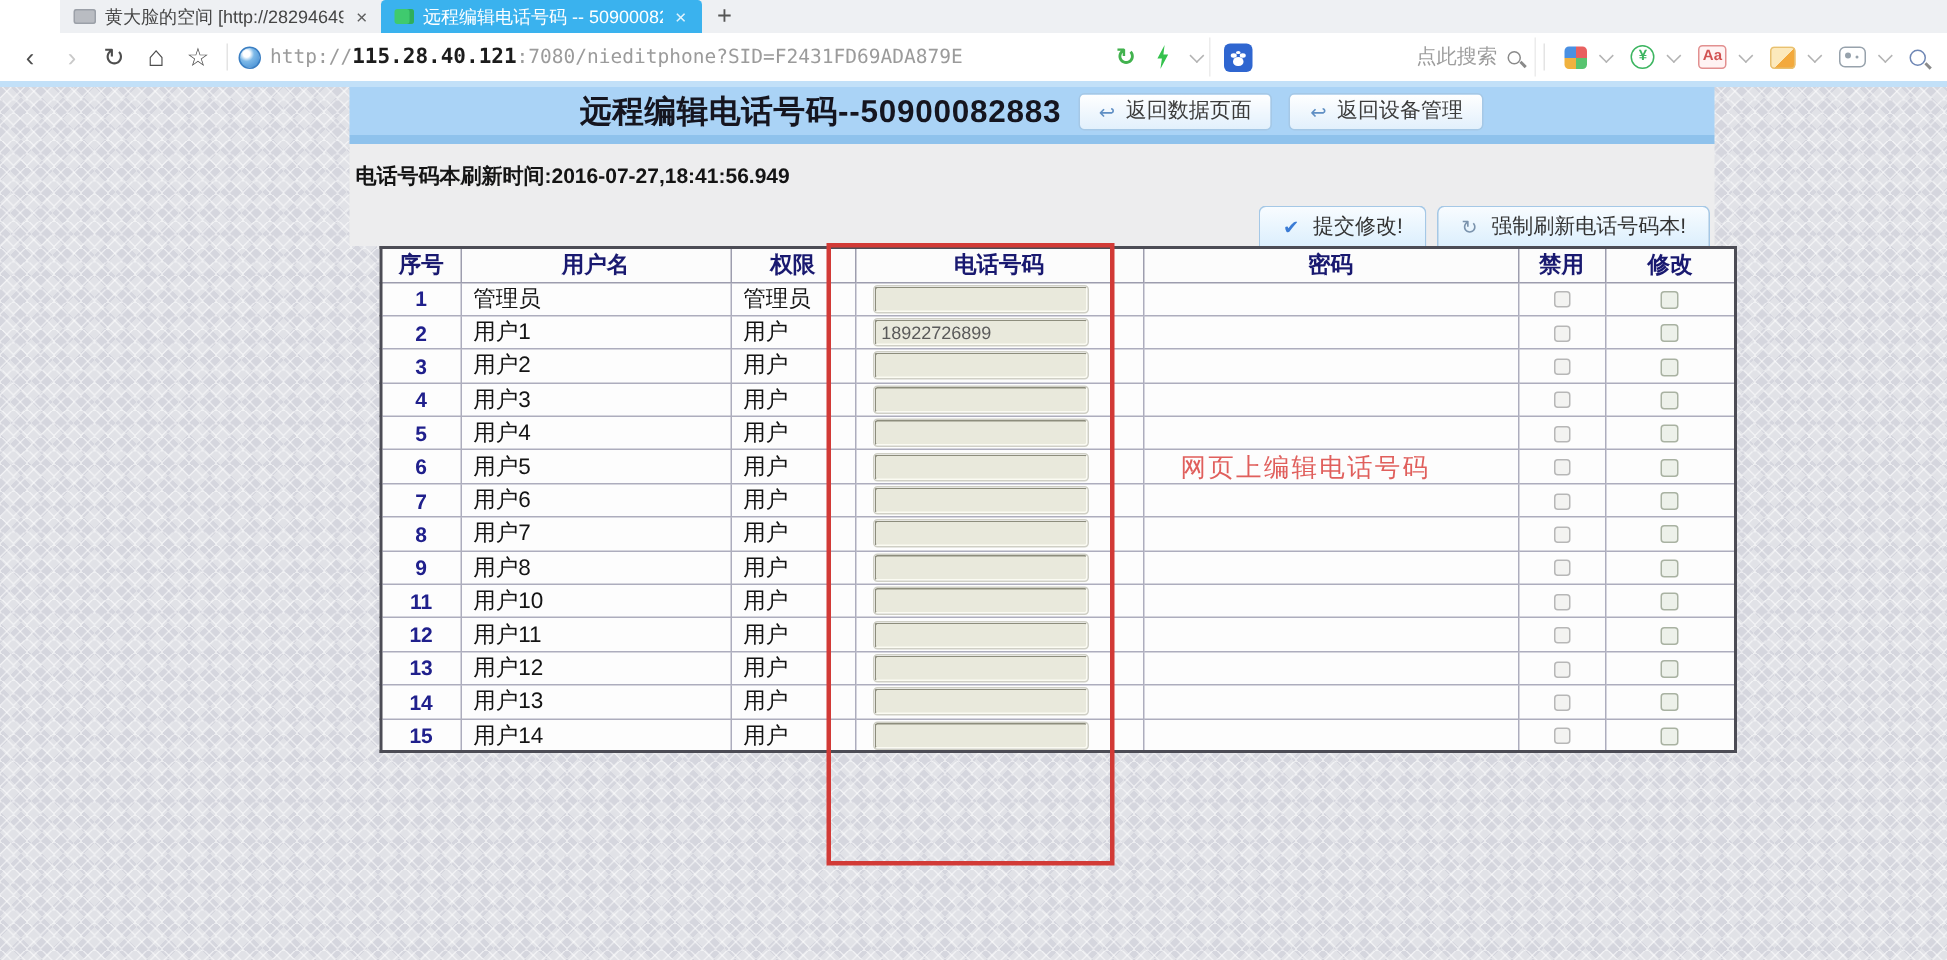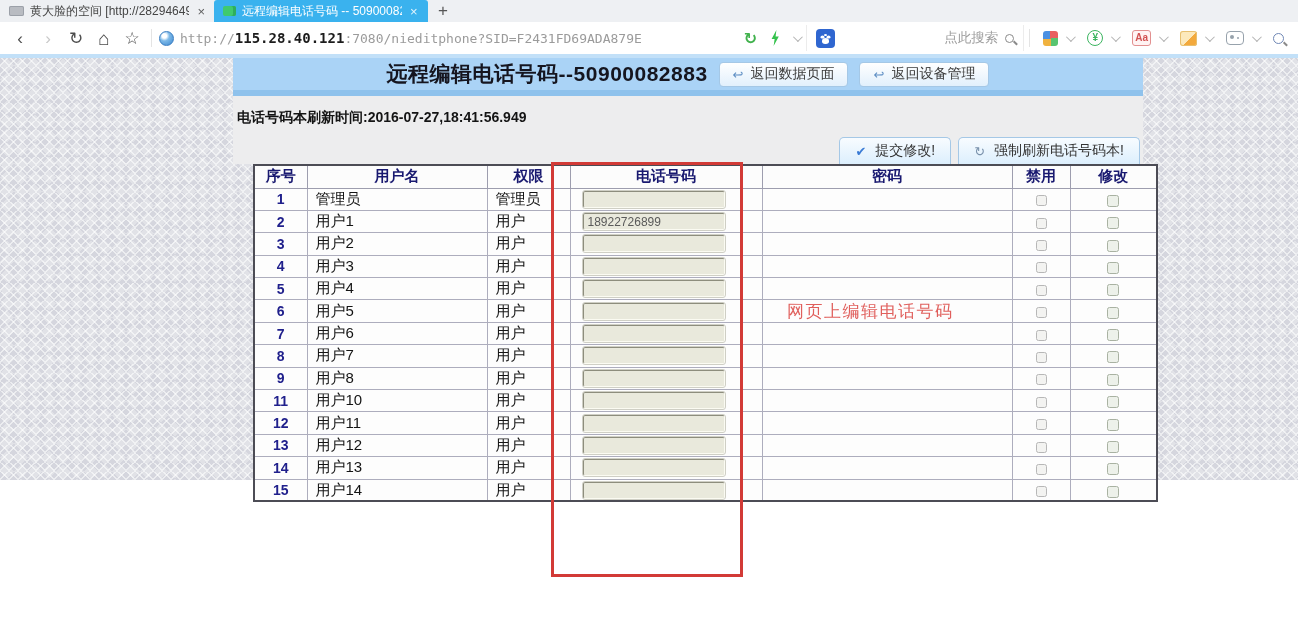--- a/index.html
+++ b/index.html
@@ -1,20 +1,20 @@
 <!DOCTYPE html>
 <html><head>
 <meta charset="utf-8">
 <style>
   * { box-sizing:border-box; margin:0; padding:0; }
   html,body { width:1298px; height:640px; overflow:hidden;
     font-family:"Liberation Sans","DejaVu Sans",sans-serif; }
 
   
-  .tabbar { height:22px; background:#eef0f3; display:flex; align-items:stretch; }
+  .tabbar { height:22px; background:#eef0f3; display:flex; align-items:stretch;margin-left:40px; }
   .tab { display:flex; align-items:center; gap:6px; padding:0 9px; font-size:12px; color:#454545; width:214px; cursor:default; }
   .tab .title { white-space:nowrap; overflow:hidden; max-width:160px; }
   .tab.active { background:#3ab2ee; color:#fff; border-radius:3px 3px 0 0; }
   .tab-close { font-size:13px; line-height:1; margin-left:2px; opacity:.85; }
   .favicon1 { width:15px; height:10px; background:#b9bcc2; border-radius:2px; flex:none;
               box-shadow:inset 0 0 0 1px #9ba0a8; }
   .favicon2 { width:13px; height:10px; background:#3fca6e; border-radius:2px; flex:none;
               box-shadow:inset -3px 0 0 #2fae5c; }
   .newtab { width:30px; display:flex; align-items:center; justify-content:center;
             font-size:17px; color:#555; }
@@ -57,21 +57,21 @@
   .ext-aa { min-width:18px; height:16px; border:1.2px solid #e29090; border-radius:3px; color:#d25252;
             font-size:10px; font-weight:bold; text-align:right; line-height:14px; padding:0 2px; background:#fff3f3; }
   .ext-clip { width:17px; height:15px; border-radius:3px;
               background:linear-gradient(135deg,#fce9bc 0 55%, #f3a93c 55%); box-shadow:inset 0 0 0 1px #e8c070; }
   .ext-photo { width:18px; height:14px; border:1.6px solid #97a2ac; border-radius:4px; position:relative; }
   .ext-photo::after { content:""; position:absolute; left:3px; top:3px; width:4px; height:4px;
                       border-radius:50%; background:#97a2ac; box-shadow:6px 1px 0 -1px #97a2ac; }
   .progressline { height:4px; background:#c2e0f8; }
 
   
-  .viewport { position:relative; height:422px; background-color:#e1e2e7;
+  .viewport { position:relative; height:582px; background-color:#e1e2e7;
     background-image:
       repeating-linear-gradient(45deg,  rgba(255,255,255,.55) 0 1px, transparent 1px 7px),
       repeating-linear-gradient(-45deg, rgba(255,255,255,.55) 0 1px, transparent 1px 7px),
       linear-gradient(45deg,  #d5d6de 25%, transparent 25% 75%, #d5d6de 75%),
       linear-gradient(-45deg, #d5d6de 25%, transparent 25% 75%, #d5d6de 75%);
     background-size:9px 9px, 9px 9px, 14px 14px, 14px 14px; }
 
   .content { position:absolute; left:233px; top:0; width:910px; }
 
   .page-header { height:32px; background:#aad3f6; display:flex; align-items:center;

